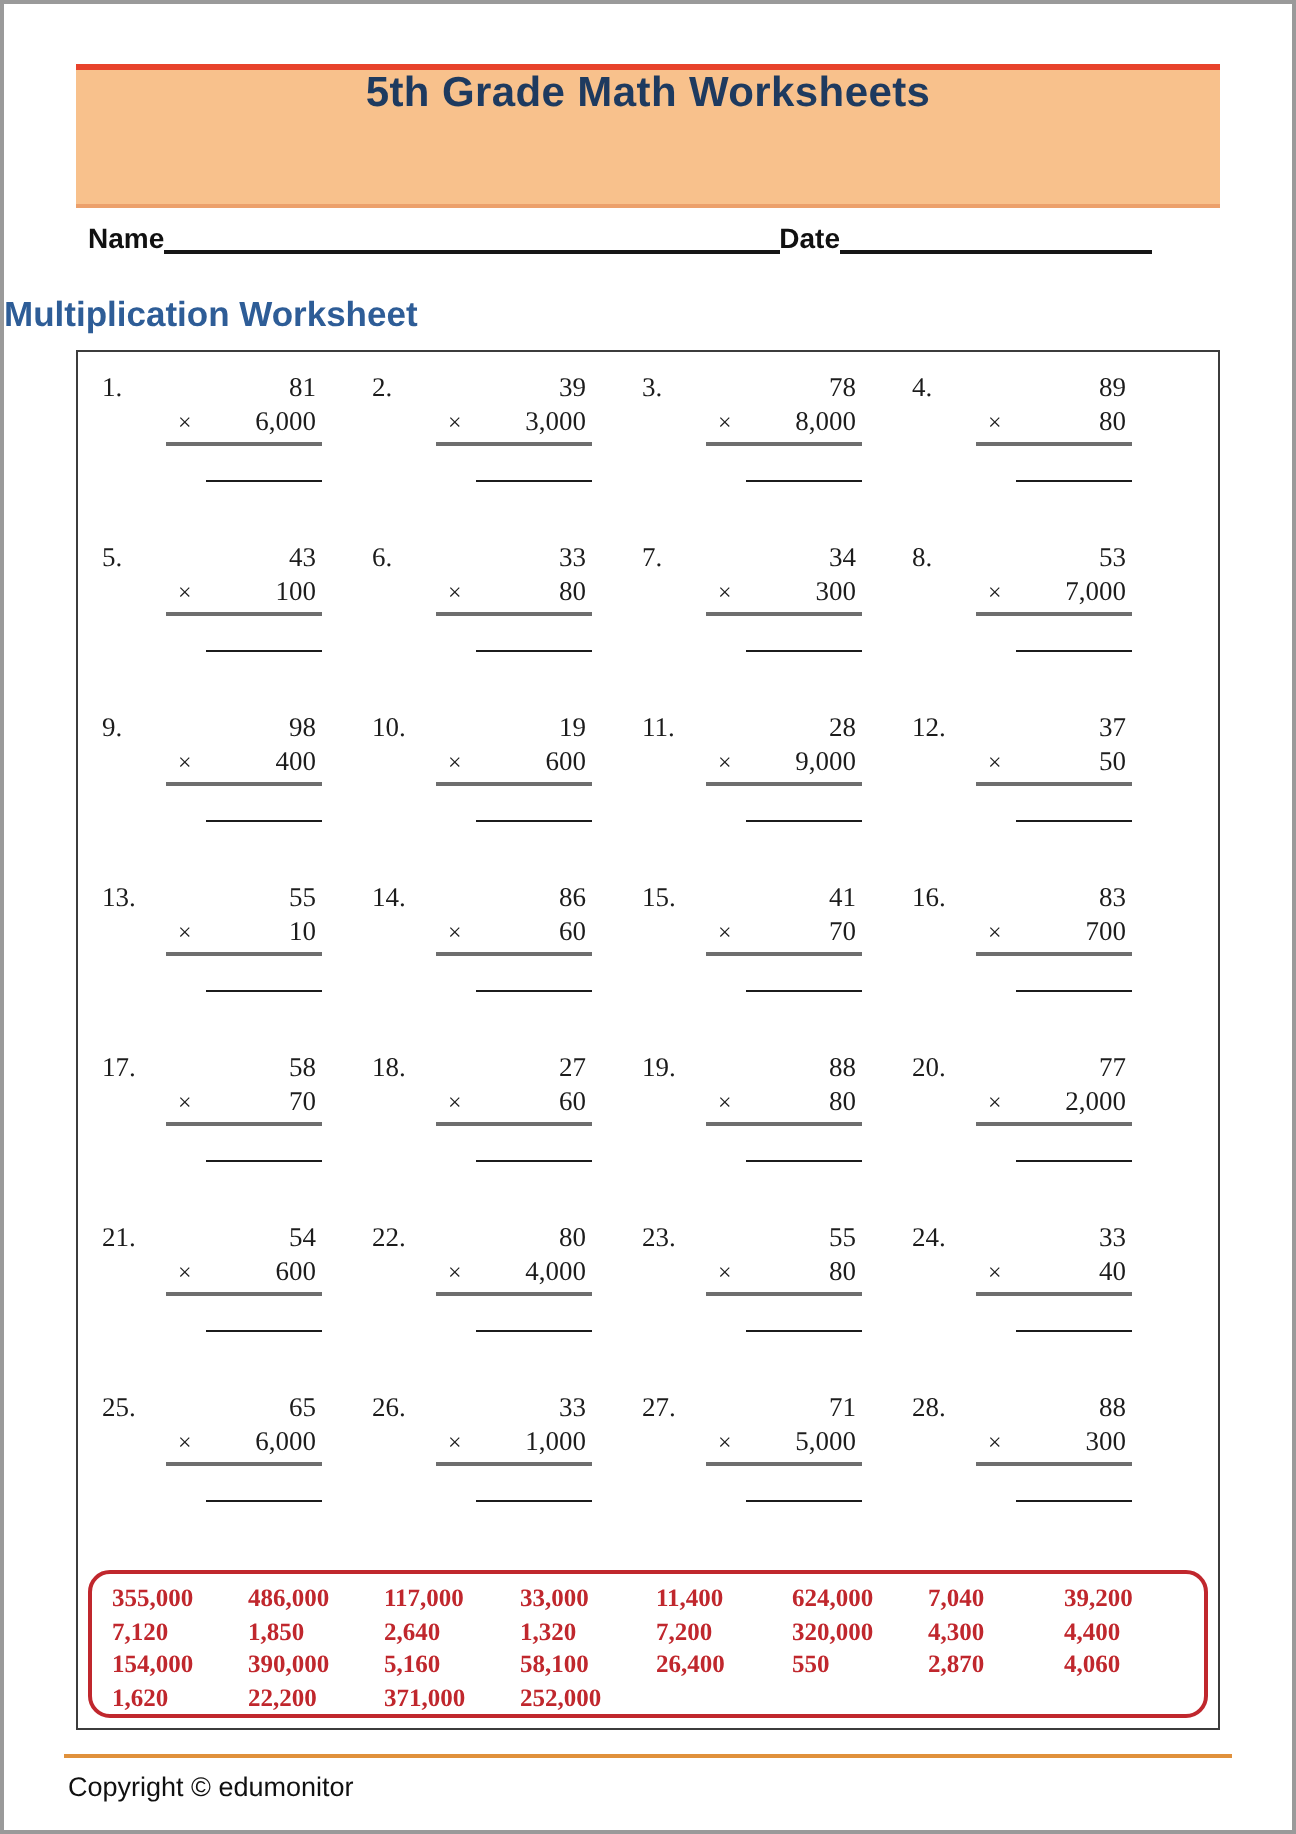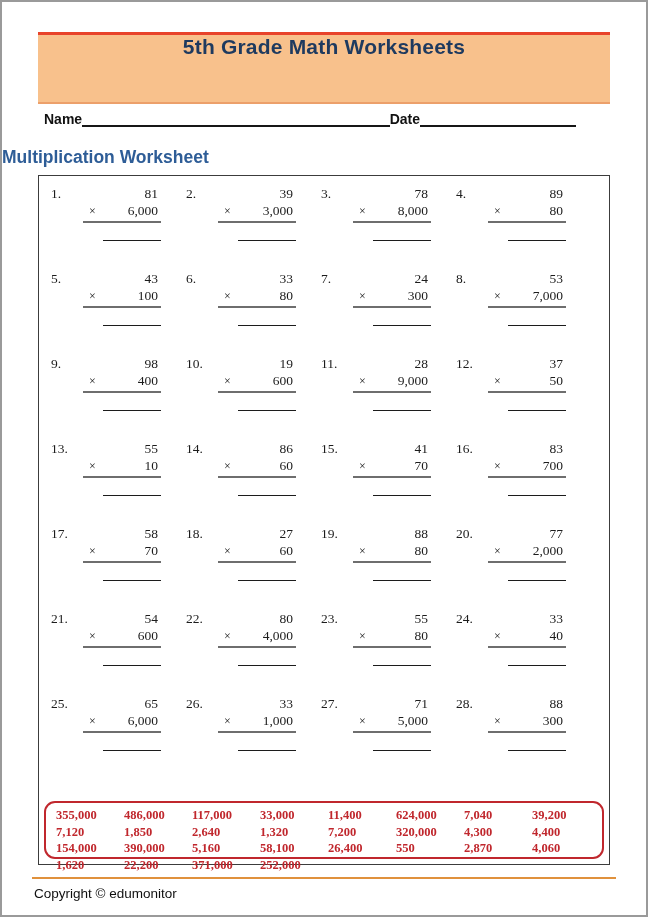--- a/index.html
+++ b/index.html
@@ -69,21 +69,21 @@
     padding: 1px 3px 2px 6px;
   }
   .ptimes { font-size: 12px; }
   .pansline {
     margin-top: 17px; align-self: flex-end;
     width: 58px; border-bottom: 1.5px solid #1c1c1c; height: 1px;
   }
   
   .answers-box {
     position: absolute; left: 5px; right: 5px; bottom: 5px;
-    height: 58px;
+    height: 74px;
     border: 2px solid var(--answer-red, #c0272d);
     border-radius: 11px;
     padding: 4px 4px 0 10px;
     display: grid;
     grid-template-columns: repeat(8, 1fr);
     column-gap: 2px;
     align-content: start;
     font-size: 12.5px; font-weight: bold; line-height: 16.5px;
     color: var(--answer-red, #c0272d);
   }
@@ -180,21 +180,21 @@
             <span class="pbot">
               <span class="ptimes">×</span>
               <span class="pbotval">80</span>
             </span>
             <span class="pansline"></span>
           </span>
         </div>
         <div class="problem">
           <span class="pnum">7.</span>
           <span class="pbody">
-            <span class="ptop">24</span>
+            <span class="ptop">34</span>
             <span class="pbot">
               <span class="ptimes">×</span>
               <span class="pbotval">300</span>
             </span>
             <span class="pansline"></span>
           </span>
         </div>
         <div class="problem">
           <span class="pnum">8.</span>
           <span class="pbody">

